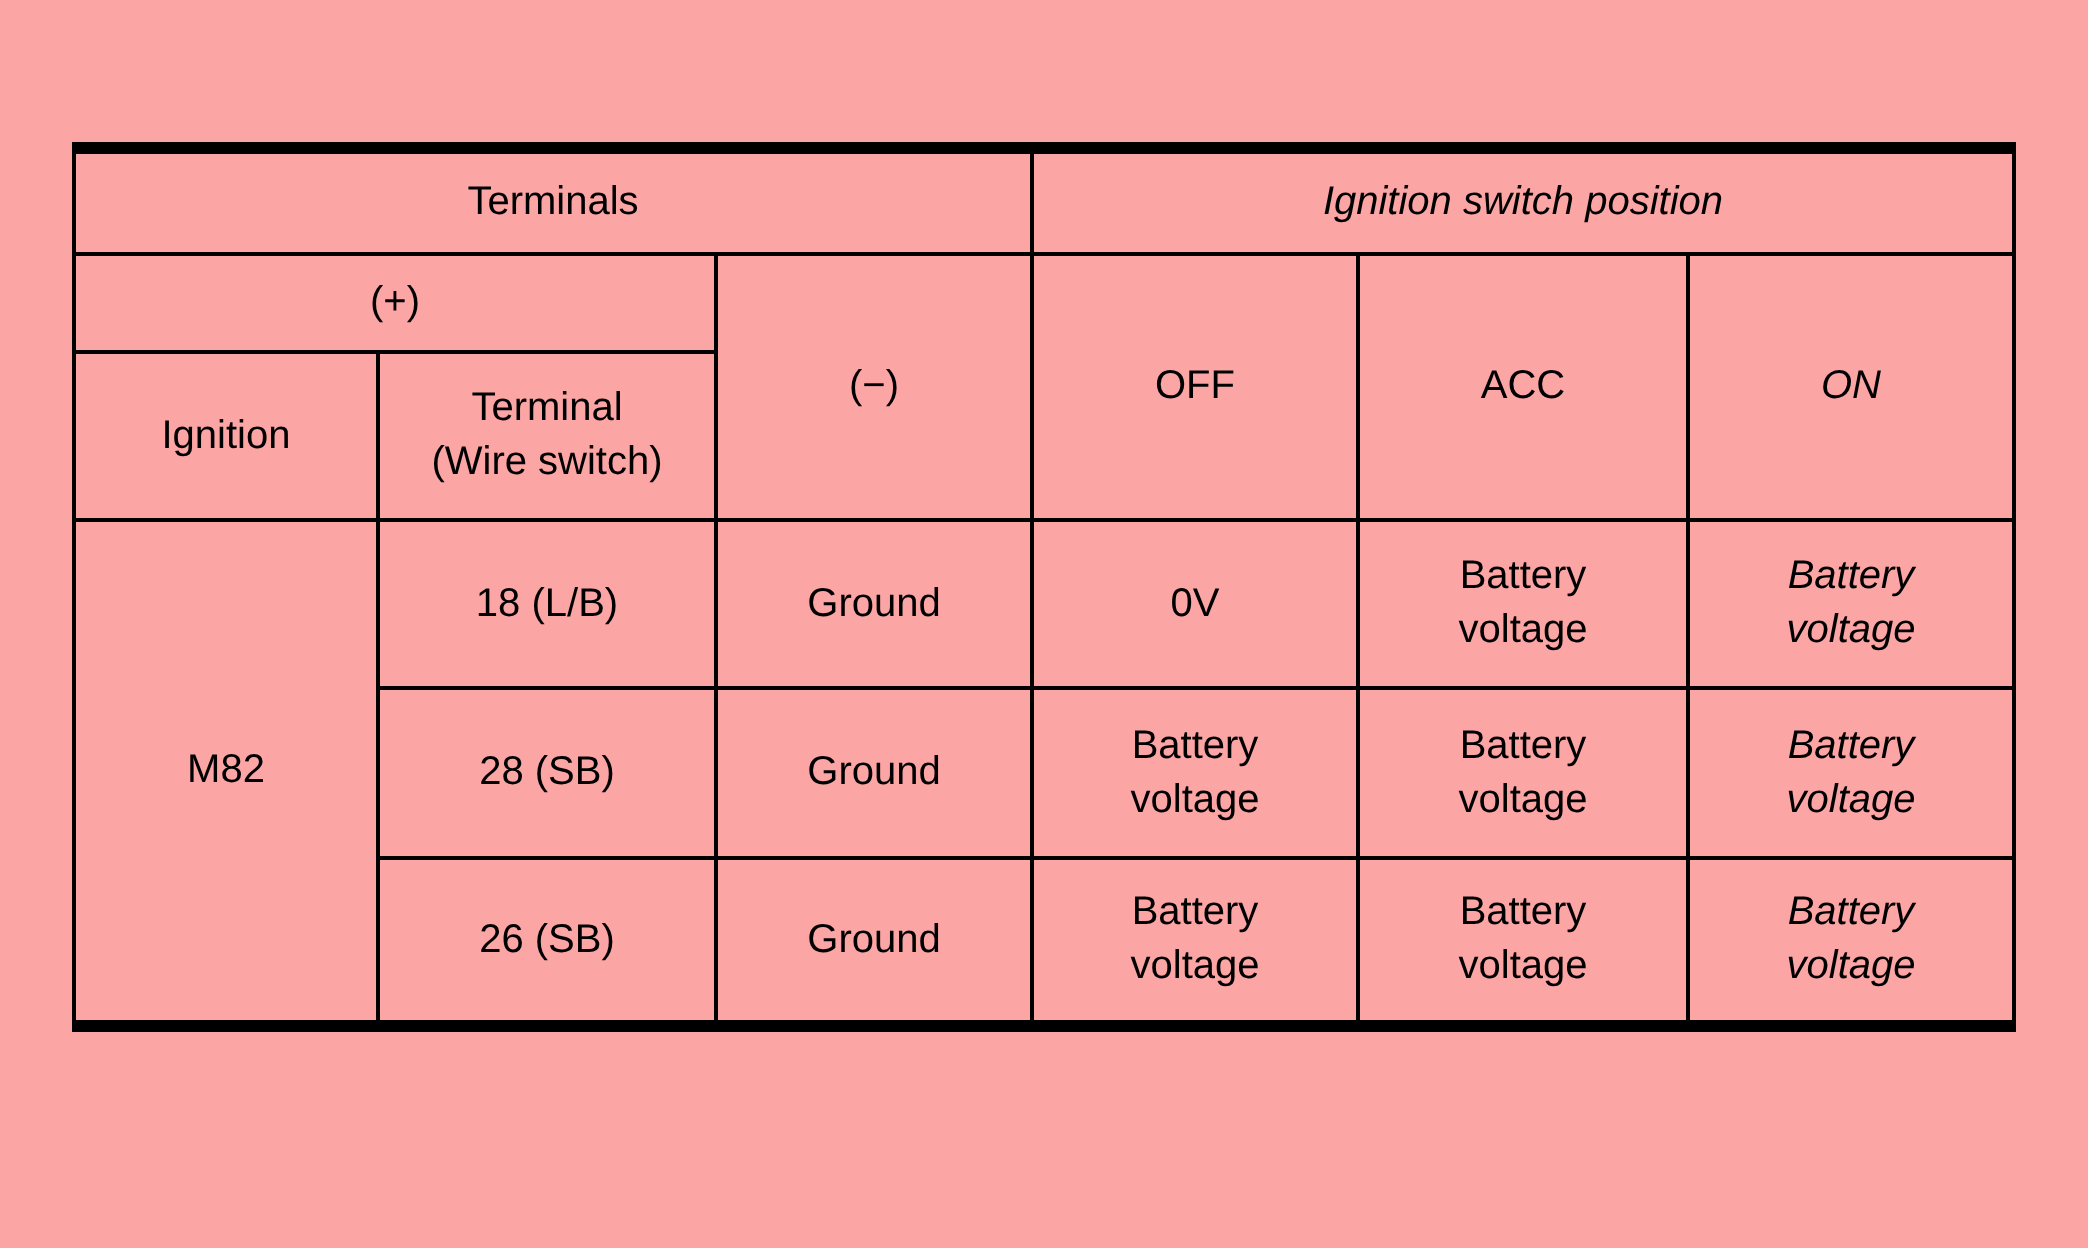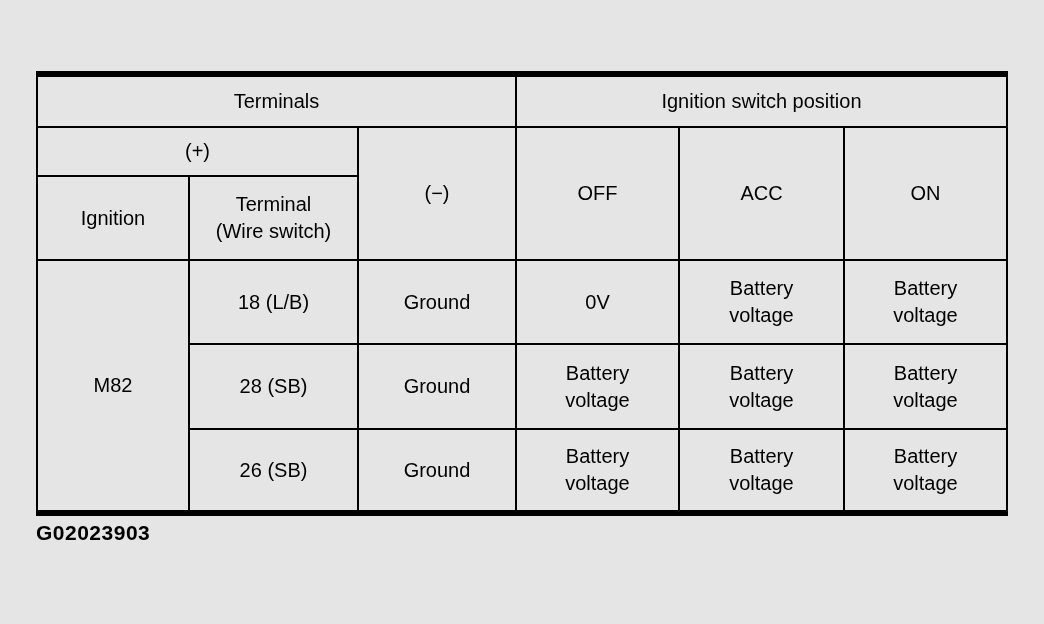--- a/index.html
+++ b/index.html
@@ -8,21 +8,21 @@
     background: #ffffff;
     width: 1044px;
     height: 624px;
     font-family: "Liberation Sans", sans-serif;
     color: #000000;
   }
   .page {
     position: relative;
     width: 1044px;
     height: 624px;
-    background: #e5e5e5;
+    background: #fca5a5;
     overflow: hidden;
   }
   table.spec-table {
     position: absolute;
     left: 36px;
     top: 71px;
     border-collapse: collapse;
     table-layout: fixed;
     border-top: 6px solid #000;
     border-bottom: 6px solid #000;
@@ -33,21 +33,21 @@
     border: 2px solid #000;
     text-align: center;
     vertical-align: middle;
     padding: 0;
     font-size: 20px;
     line-height: 27px;
     white-space: pre-line;
     overflow: hidden;
   }
   td.no-l { border-left: 0; }
-  td.no-r { border-right: 0; }
+  td.no-r { border-right: 0; font-style: italic; }
   tr.r1 td { height: 49px; }
   tr.r2 td { height: 47px; }
   tr.r3 td { height: 82px; }
   tr.r4 td { height: 82px; }
   tr.r5 td { height: 83px; }
   tr.r6 td { height: 80px; }
   .caption {
     position: absolute;
     left: 36px;
     top: 521px;
@@ -113,15 +113,14 @@
         <td>Battery
 voltage</td>
         <td>Battery
 voltage</td>
         <td class="no-r">Battery
 voltage</td>
       </tr>
     </tbody>
   </table>
 
-  <div class="caption">G02023903</div>
 
 </div>
 
 </body></html>

